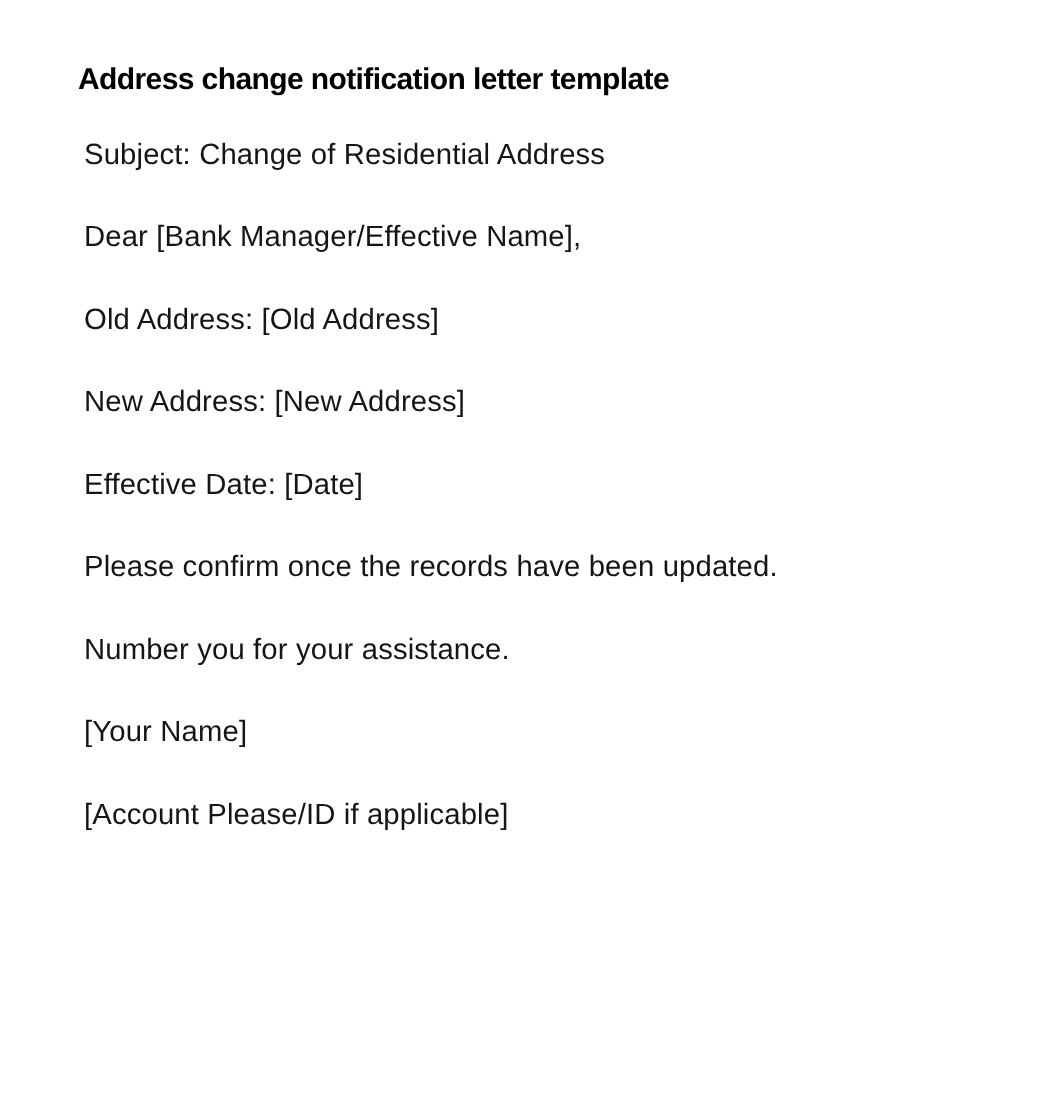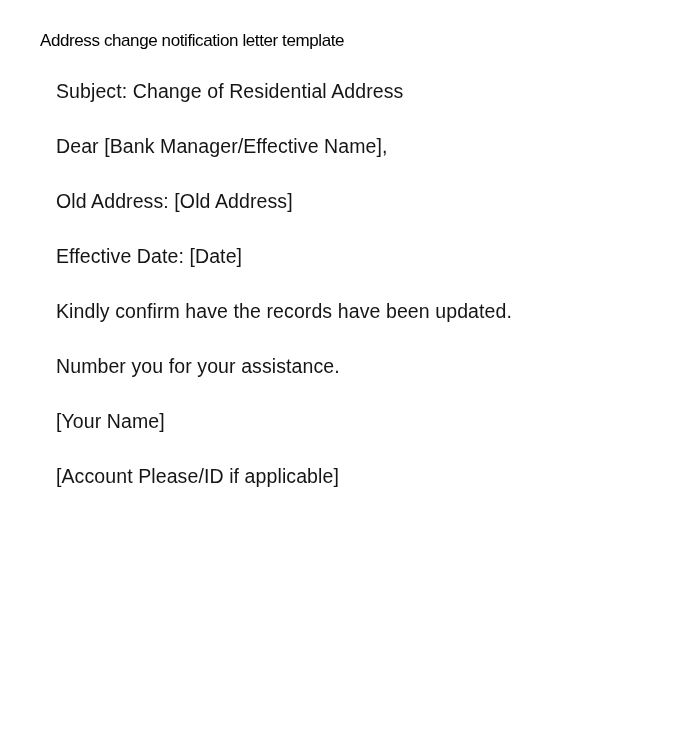--- a/index.html
+++ b/index.html
@@ -15,24 +15,24 @@
       color: #111111;
     }
     .page {
       position: relative;
       padding: 24px 40px 0 40px;
       box-sizing: border-box;
       width: 700px;
       height: 736px;
     }
     .title {
-      font-size: 17px;
-      font-weight: normal;
+      font-size: 20px;
+      font-weight: bold;
       letter-spacing: -0.4px;
-      margin: 0;
+      margin: 12px;
       line-height: 34px;
       color: #000000;
     }
     .para {
       font-size: 19.5px;
       line-height: 35px;
       margin: 16px;
       color: #151515;
       letter-spacing: 0.1px;
     }
@@ -41,19 +41,20 @@
   </style>
 </head>
 <body>
 
 <div class="page">
   <h1 class="title">Address change notification letter template</h1>
   <div class="body-wrap">
     <p class="para">Subject: Change of Residential Address</p>
     <p class="para">Dear [Bank Manager/Effective Name],</p>
     <p class="para">Old Address: [Old Address]</p>
+    <p class="para">New Address: [New Address]</p>
     <p class="para">Effective Date: [Date]</p>
-    <p class="para">Kindly confirm have the records have been updated.</p>
+    <p class="para">Please confirm once the records have been updated.</p>
     <p class="para">Number you for your assistance.</p>
     <p class="para">[Your Name]</p>
     <p class="para">[Account Please/ID if applicable]</p>
   </div>
 </div>
 
 </body></html>

